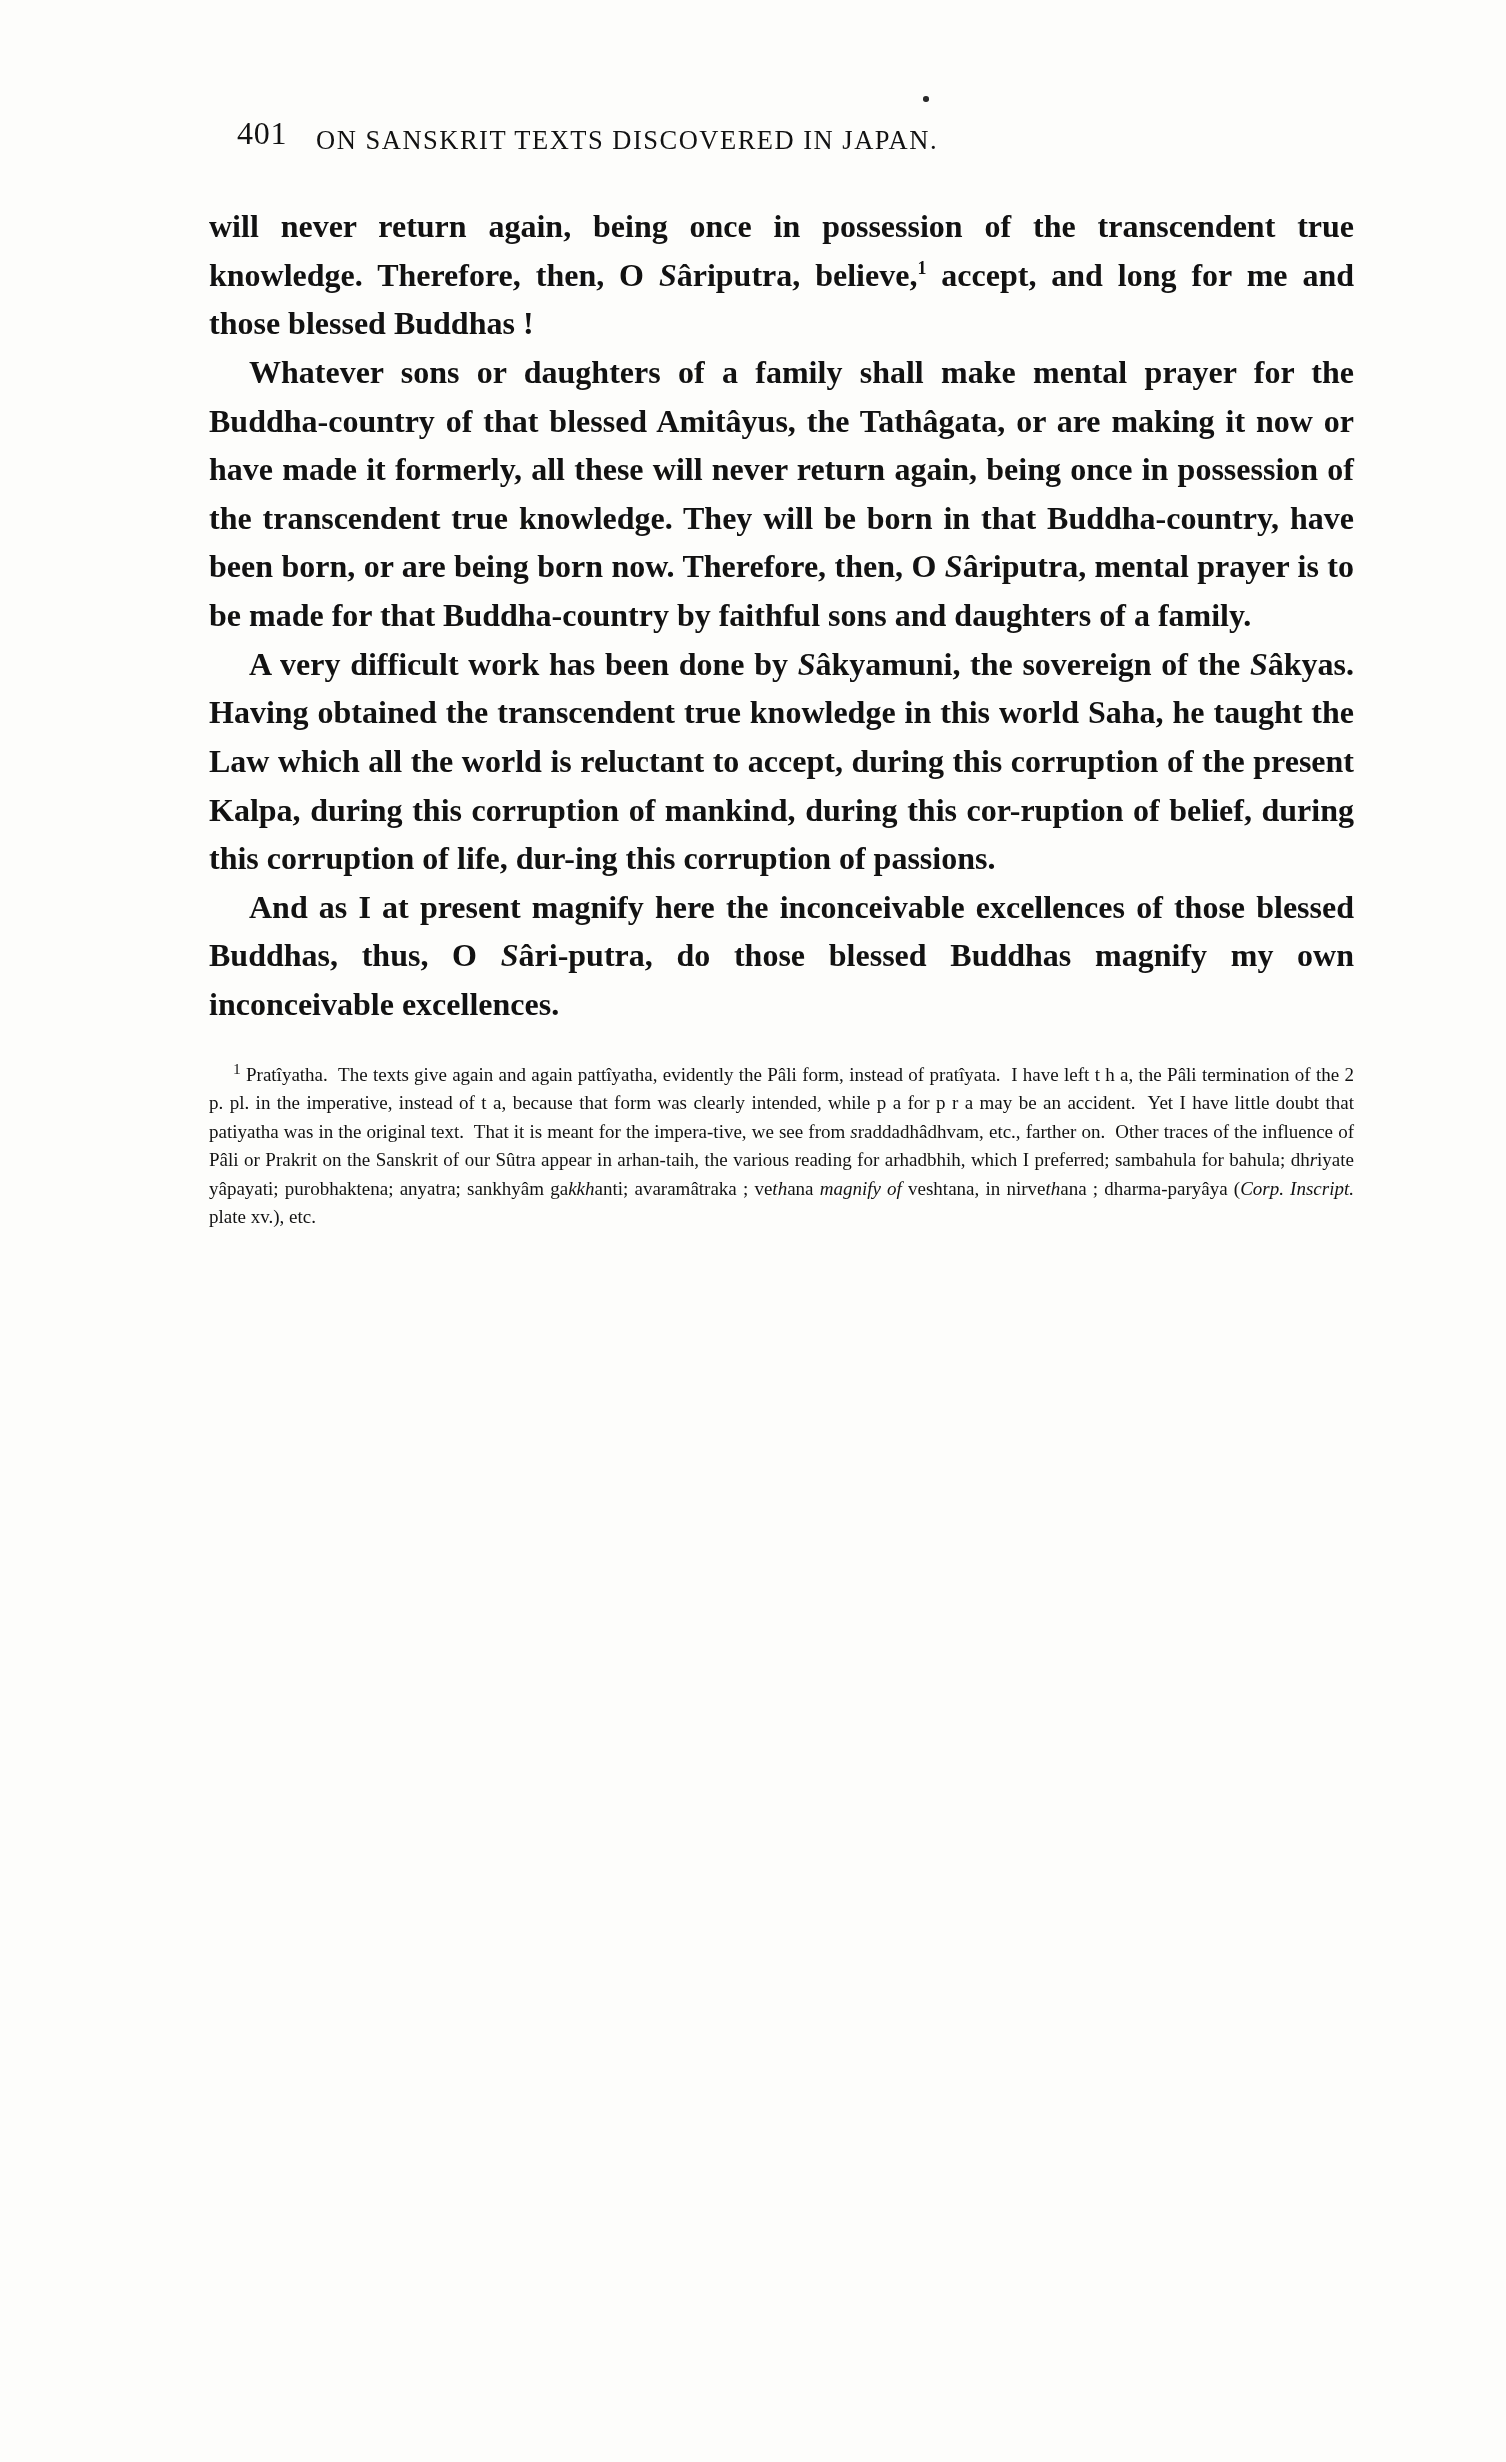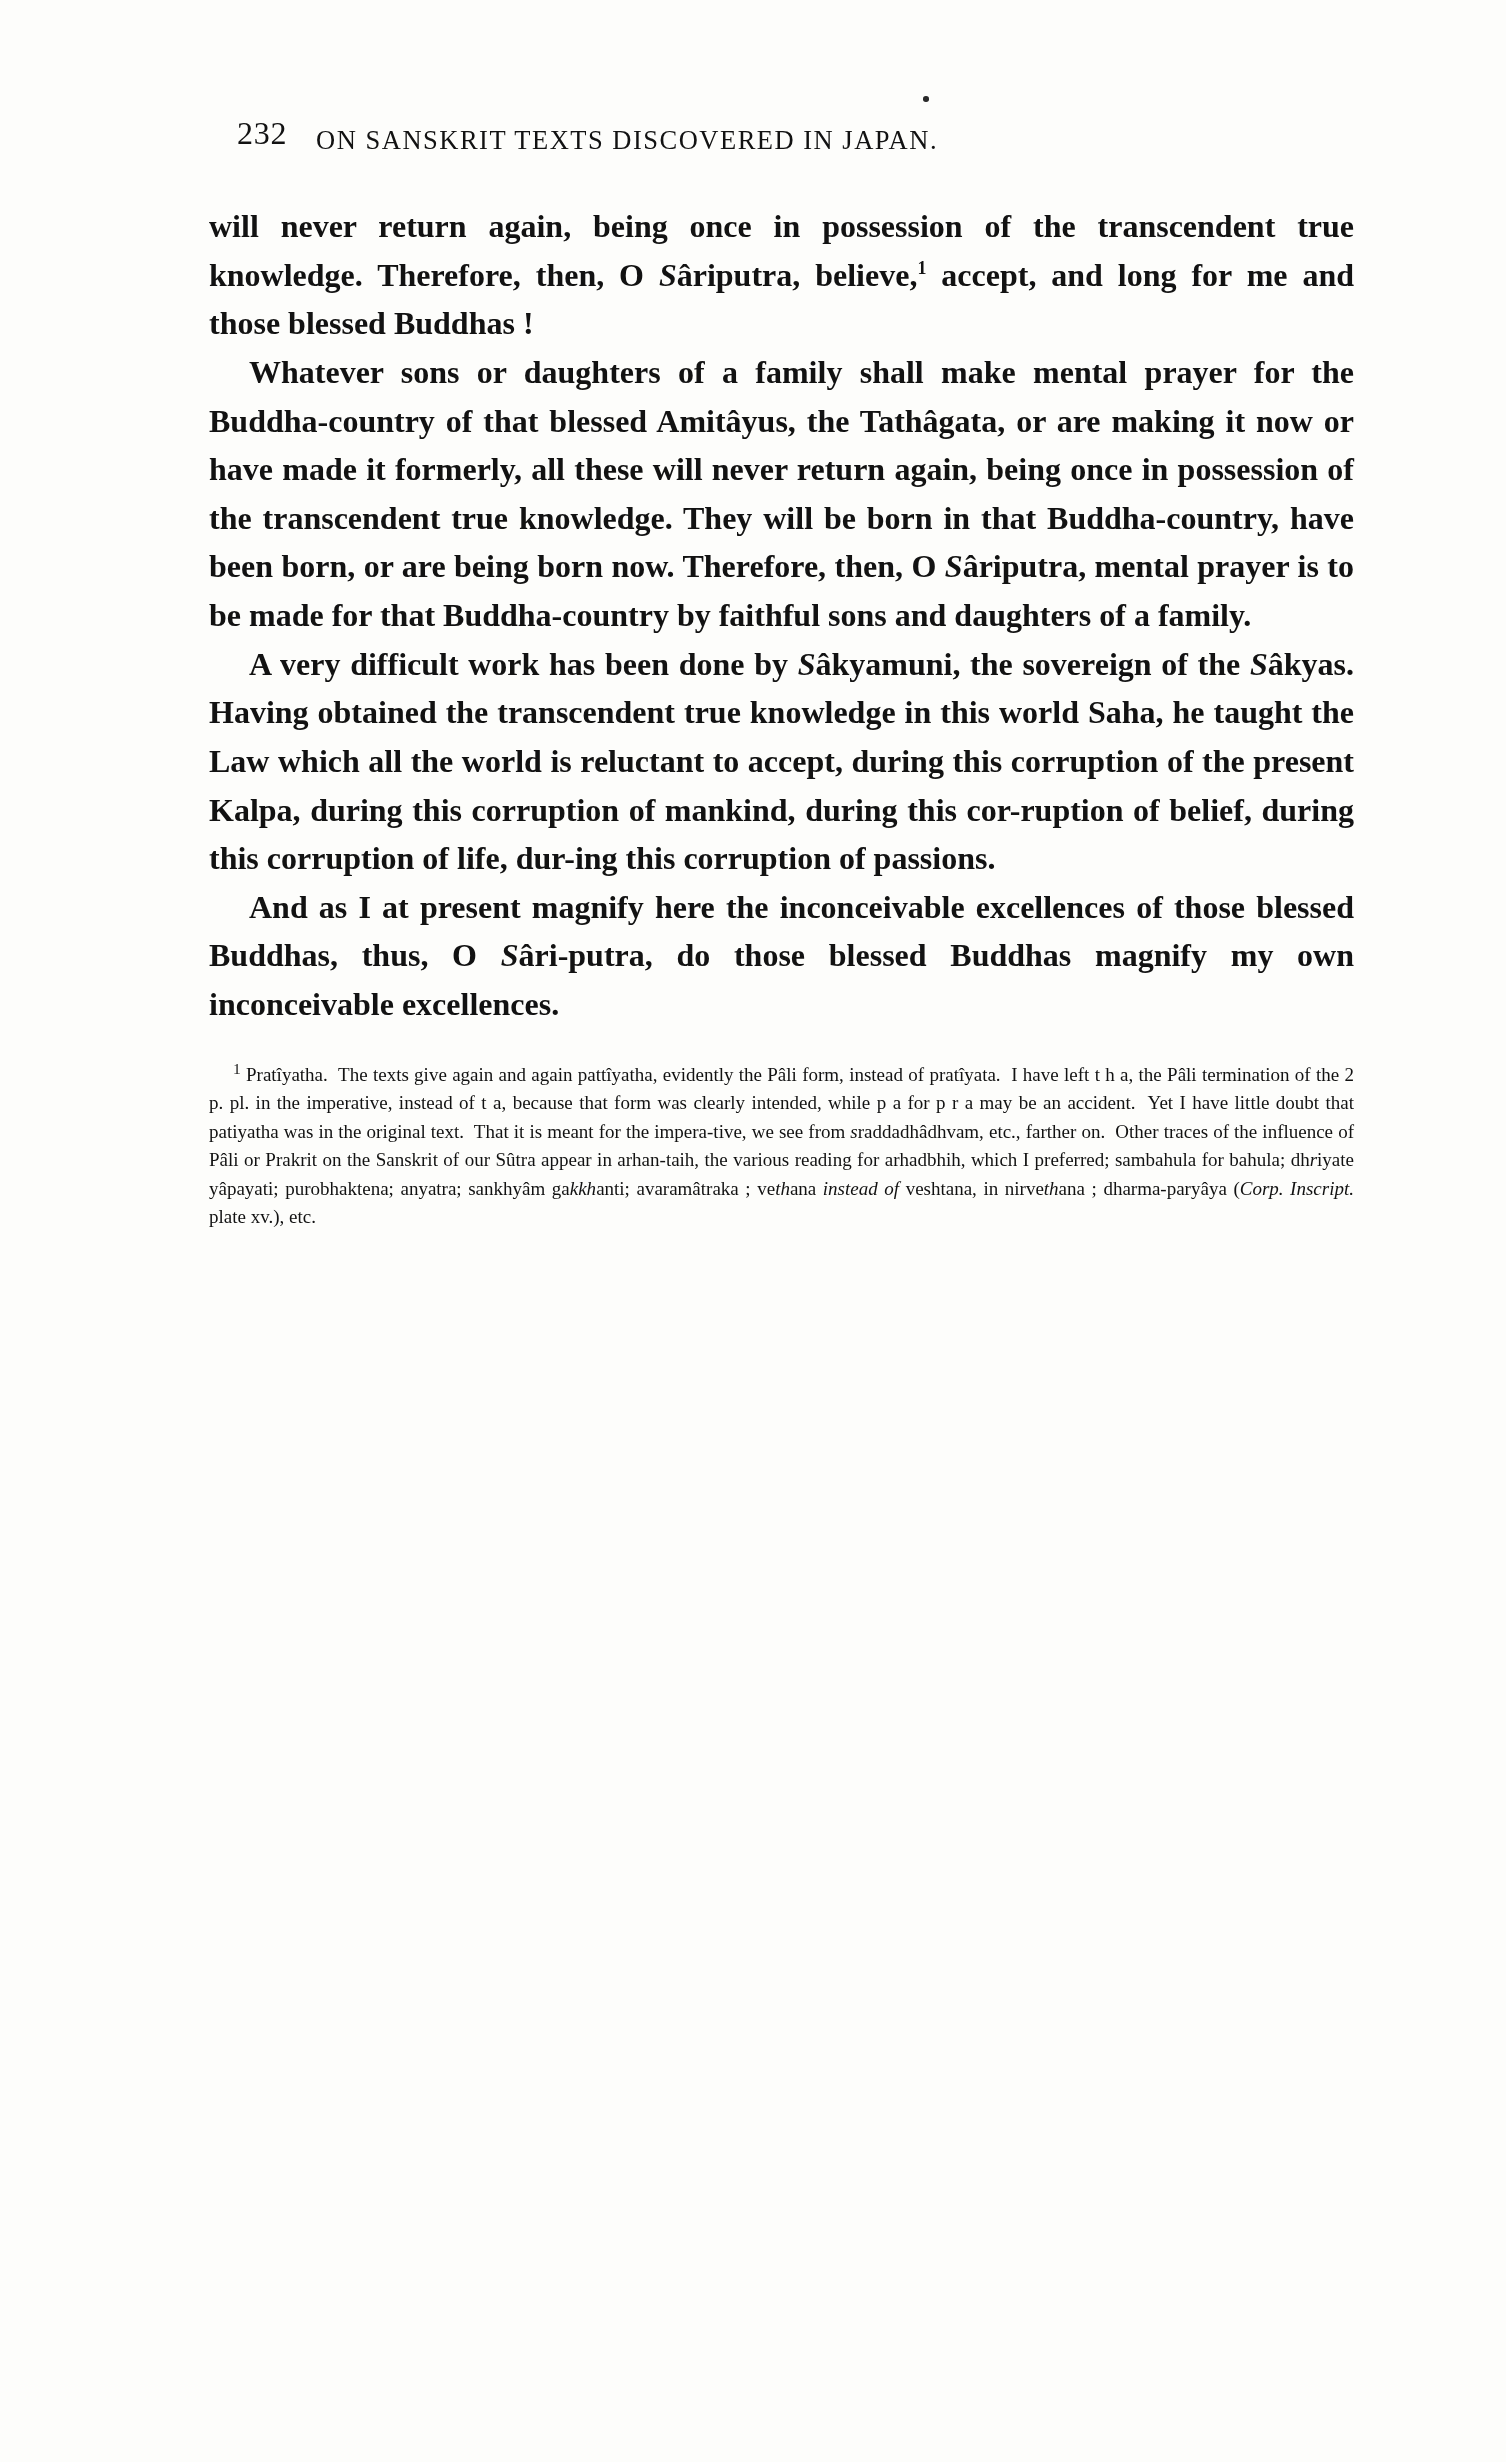--- a/index.html
+++ b/index.html
@@ -96,21 +96,21 @@
 </head>
 <body>
 
 <div class="page">
 
   <div class="top-dot"></div>
 
   <div class="page-inner">
 
     <div class="header-row">
-      <div class="folio">232</div>
+      <div class="folio">401</div>
       <div class="running-head">ON SANSKRIT TEXTS DISCOVERED IN JAPAN.</div>
     </div>
 
     <div class="body-text">
 
       <p class="para first">will never return again, being once in possession of
       the transcendent true knowledge. Therefore, then,
       O <i>S</i>âriputra, believe,<sup class="fnref">1</sup> accept, and long for me and
       those blessed Buddhas !</p>
 
@@ -144,19 +144,19 @@
       <span class="fn-indent"></span><sup class="marker">1</sup>
       Pratîyatha.&nbsp; The texts give again and again pattîyatha, evidently the
       Pâli form, instead of pratîyata.&nbsp; I have left t h a, the Pâli termination of
       the 2 p. pl. in the imperative, instead of t a, because that form was clearly
       intended, while p a for p r a may be an accident.&nbsp; Yet I have little doubt
       that patiyatha was in the original text.&nbsp; That it is meant for the impera-tive,
       we see from <i>s</i>raddadhâdhvam, etc., farther on.&nbsp; Other traces of the
       influence of Pâli or Prakrit on the Sanskrit of our Sûtra appear in arhan-taih,
       the various reading for arhadbhih, which I preferred; sambahula for
       bahula; dh<i>r</i>iyate yâpayati; purobhaktena; anyatra; sankhyâm ga<i>kkh</i>anti;
-      avaramâtraka ; ve<i>th</i>ana <i>instead of</i> veshtana, in nirve<i>th</i>ana ; dharma-paryâya
+      avaramâtraka ; ve<i>th</i>ana <i>magnify of</i> veshtana, in nirve<i>th</i>ana ; dharma-paryâya
       (<i>Corp. Inscript.</i> plate xv.), etc.
     </div>
 
   </div>
 </div>
 
 
 </body></html>

